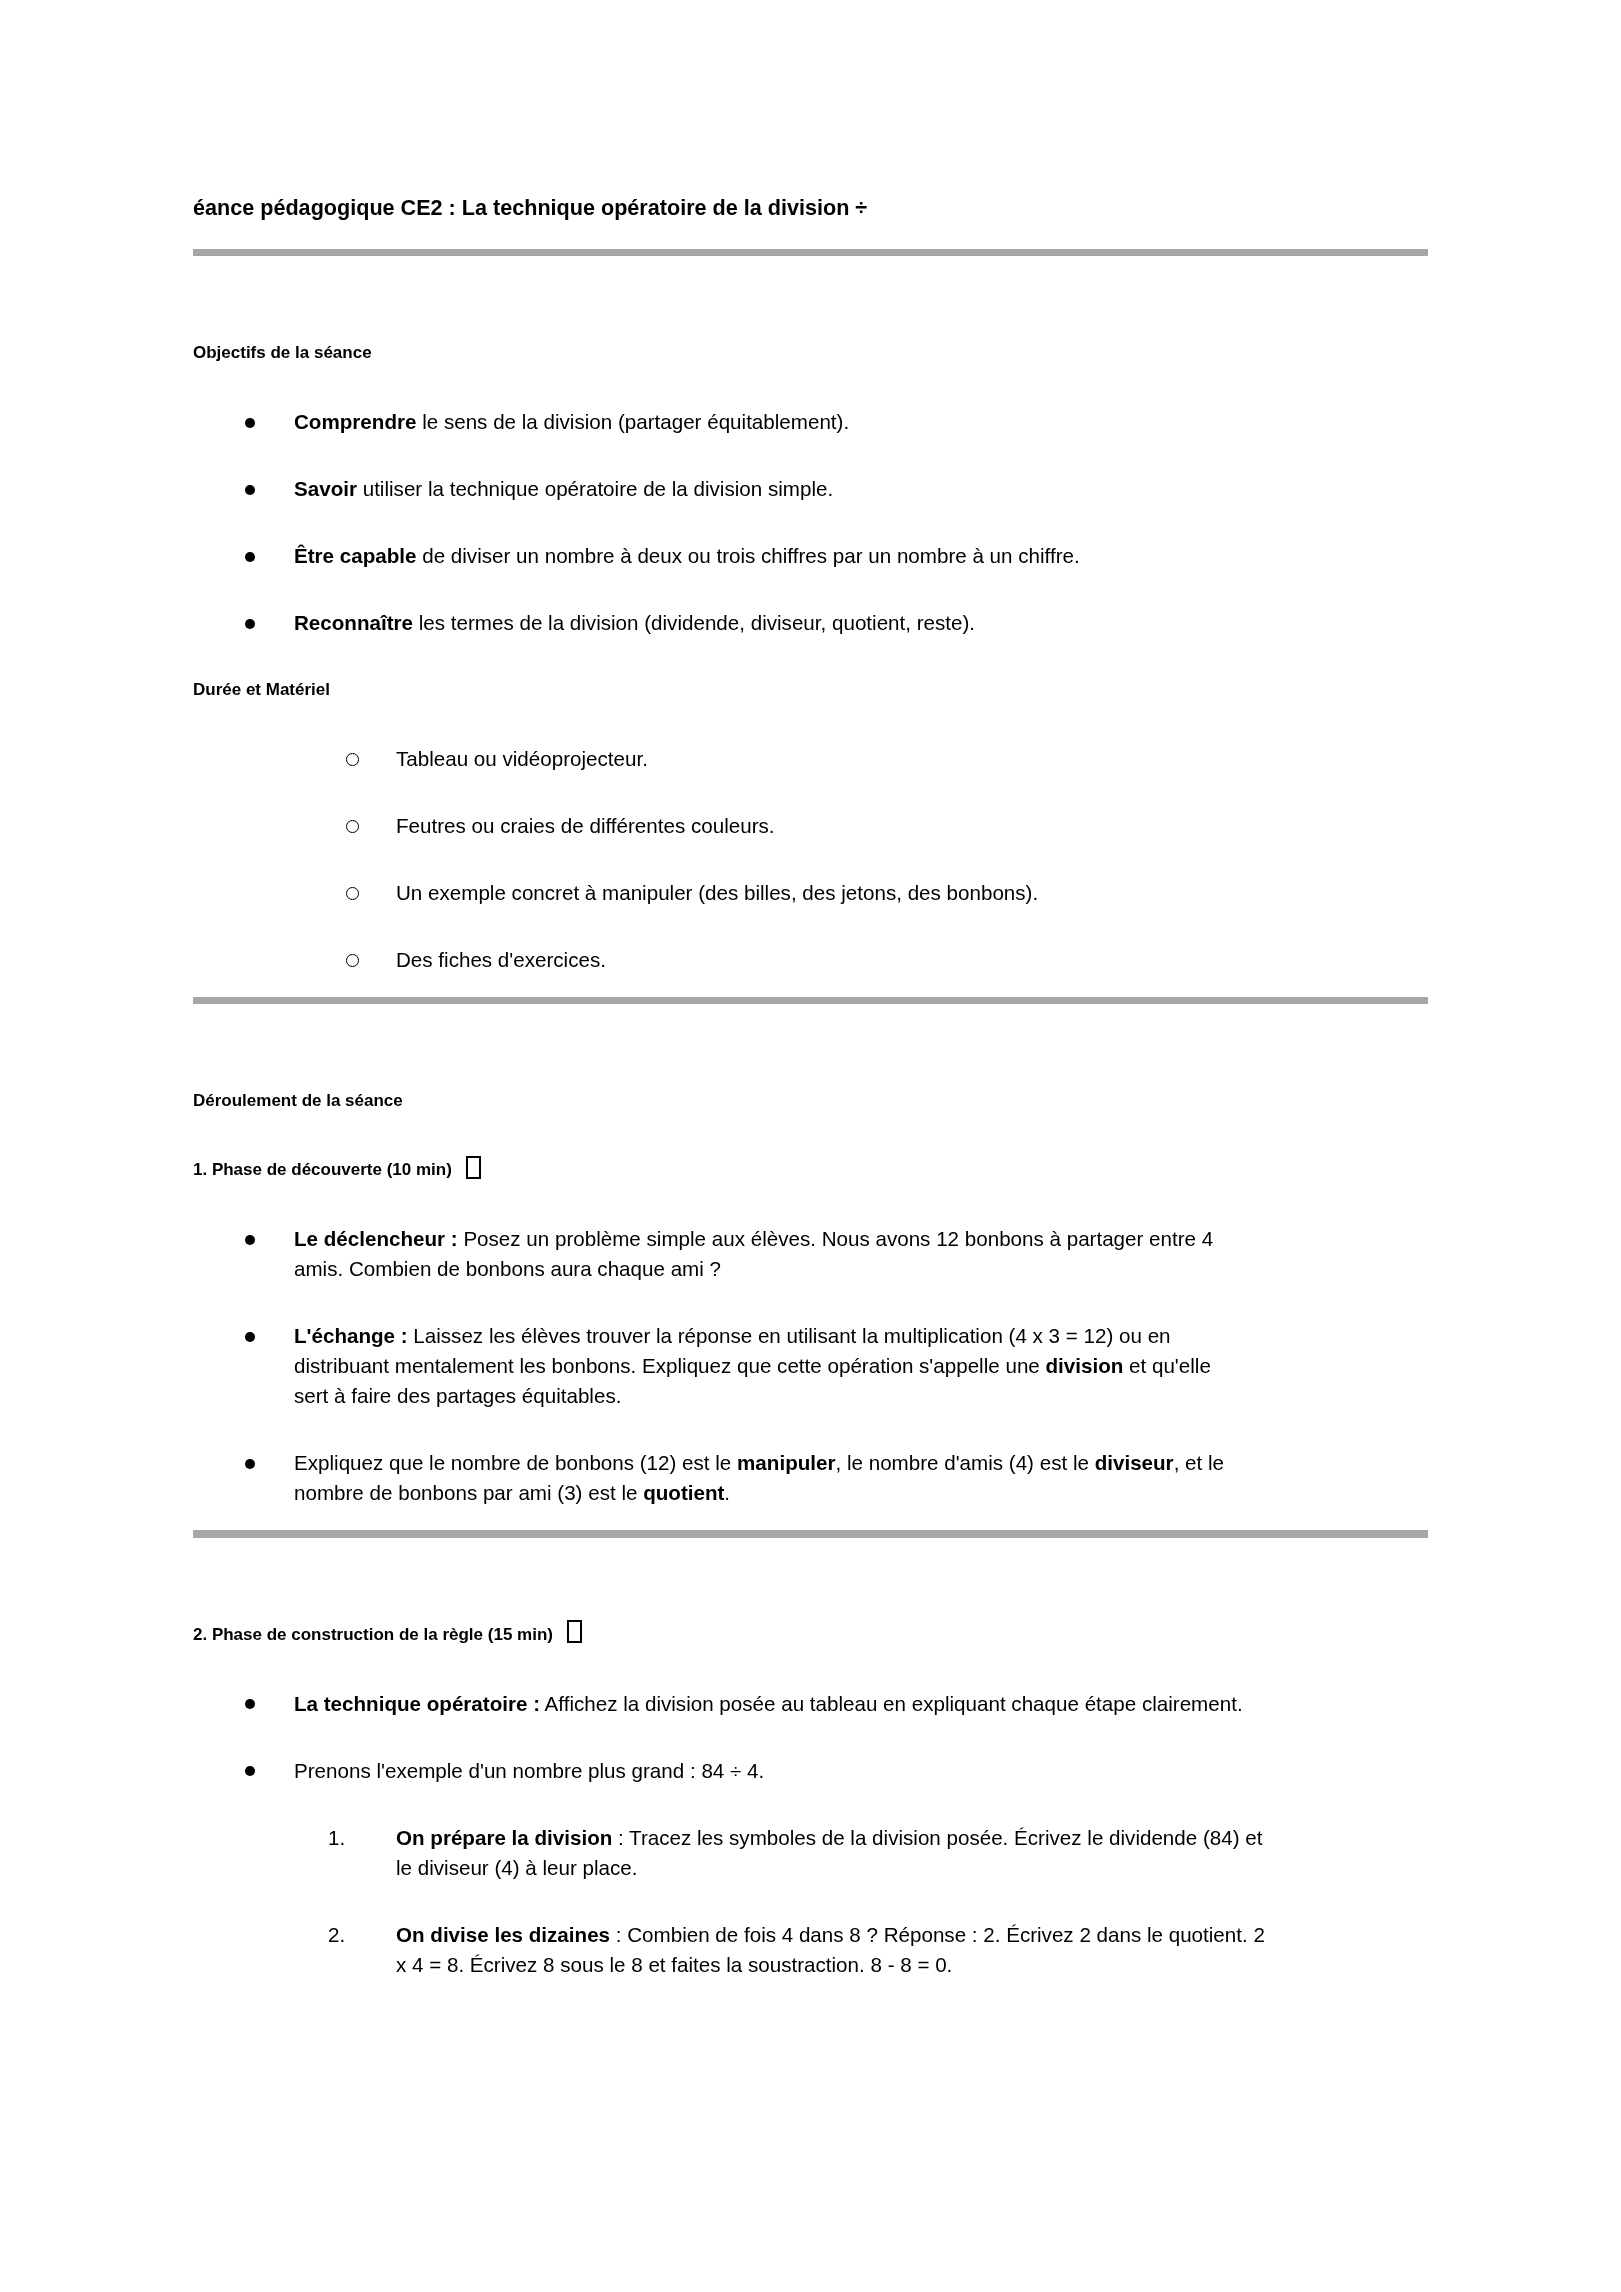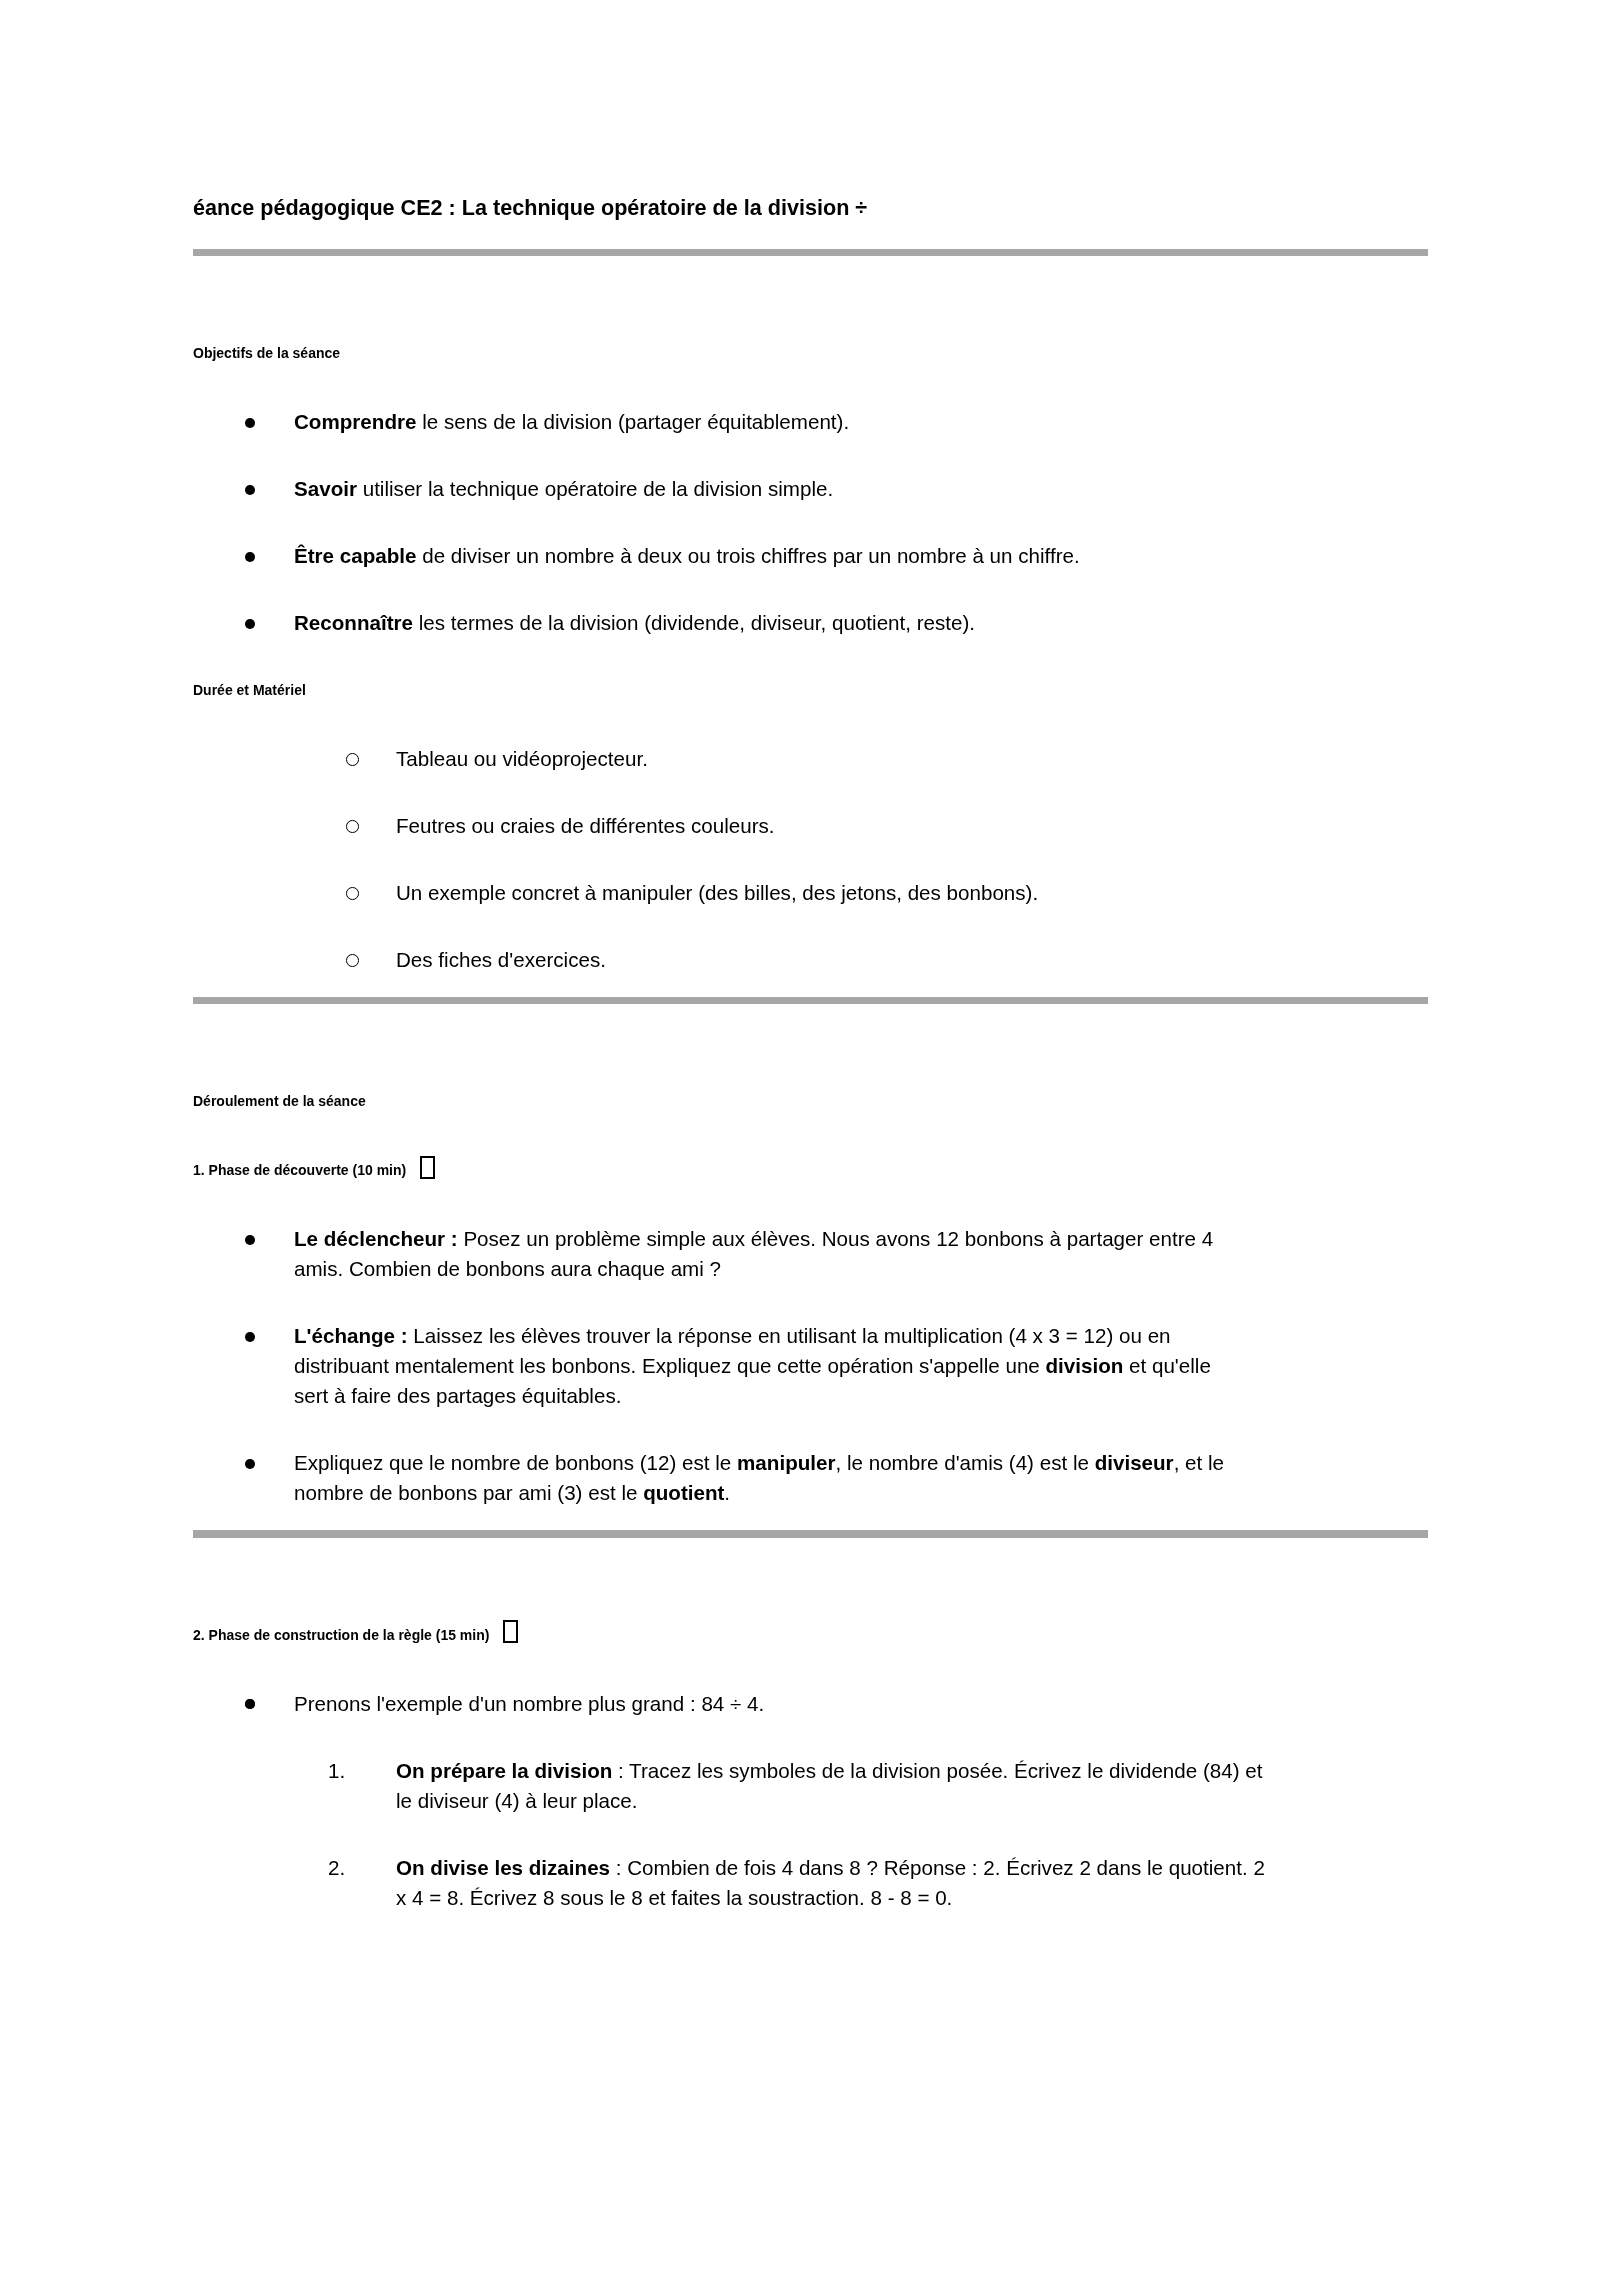--- a/index.html
+++ b/index.html
@@ -23,21 +23,21 @@
     white-space:nowrap;
   }
   hr.rule{
     border:none;
     height:7.8px;
     background:#a6a6a6;
     margin:0 0 82px 0;
   }
   hr.rule.tight{margin-top:-15.7px;}
   h2.doc-h{
-    font-size:14px;
+    font-size:17px;
     line-height:30px;
     font-weight:bold;
     margin:0 0 39px 0;
   }
   ul.doc-list,ol.doc-list{
     list-style:none;
     margin:0 -39px 0 0;
     padding:0;
   }
   .doc-list li{
@@ -159,20 +159,21 @@
     <hr class="rule tight" style="background-color: rgb(166, 166, 166);">
 
     <h2 class="doc-h">
       <span>2. Phase de construction de la règle (15 min)</span>
       <span class="tofu"></span>
     </h2>
 
     <ul class="doc-list">
       <li class="lvl1">
         <span class="dot"></span>
+        <span class="runs"><b>La technique opératoire :</b> Affichez la division posée au tableau en expliquant chaque étape clairement.</span>
       </li>
       <li class="lvl1">
         <span class="dot"></span>
         <span class="runs">Prenons l'exemple d'un nombre plus grand : 84 ÷ 4.</span>
       </li>
     </ul>
 
     <ol class="doc-list">
       <li class="lvl2">
         <span class="num">1.</span>

